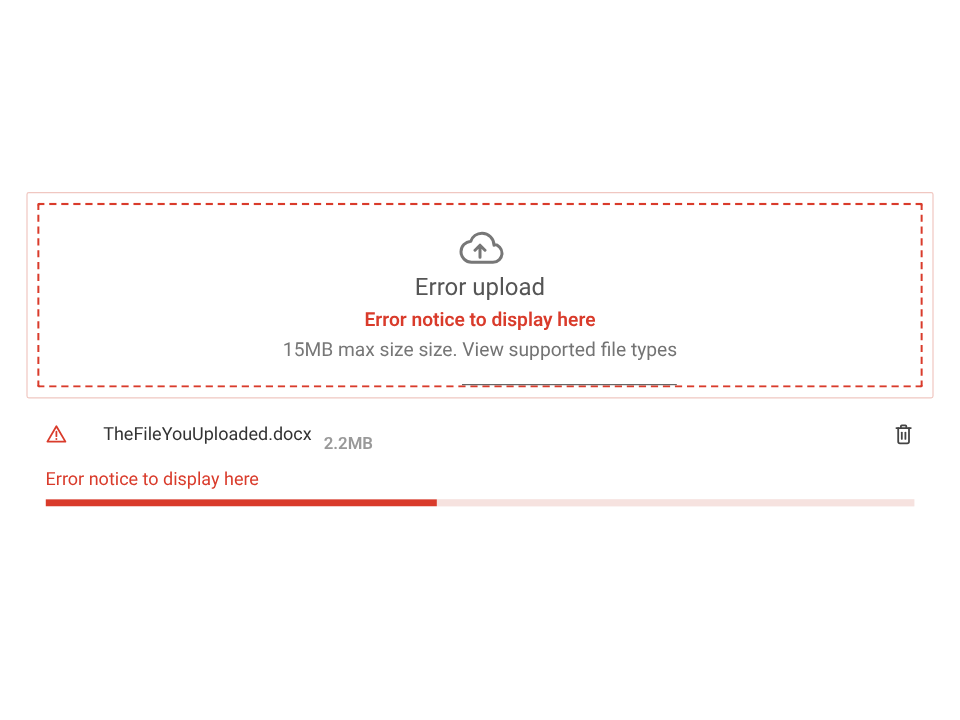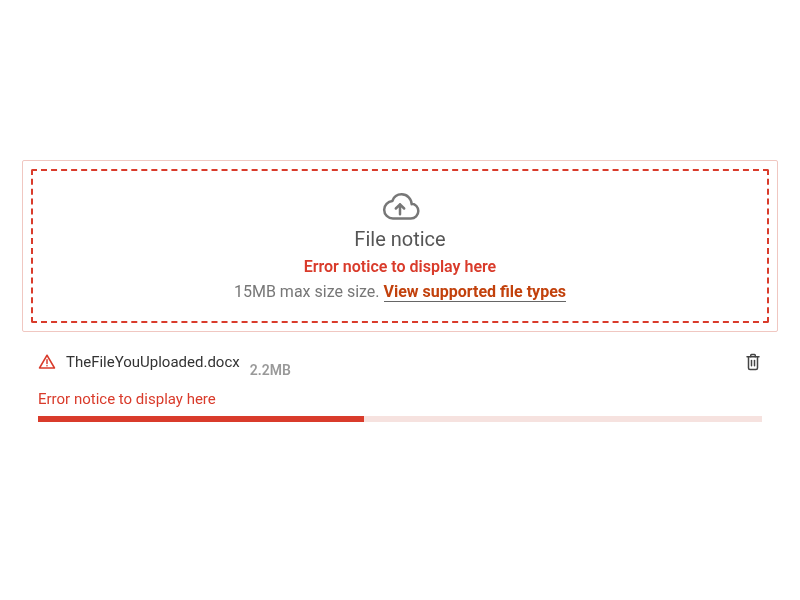--- a/index.html
+++ b/index.html
@@ -29,39 +29,39 @@
     font-size: 16px;
     color: #d93b2b;
     font-weight: 600;
     margin-bottom: 6px;
   }
   .hint {
     font-size: 16px;
     color: #777;
   }
   .hint .link {
-    color: #c2410c;
+    color: #737373;
     border-bottom: 1px solid #666;
-    padding-bottom: 0;
+    padding-bottom: 19px;
     cursor: pointer;
-    font-weight: bold;
   }
   .file-row {
     margin-top: 14px;
     padding: 0 16px;
   }
   .file-header {
     display: flex;
     align-items: center;
     gap: 10px;
   }
   .alert-icon svg { width: 18px; height: 18px; display: block; }
   .filename {
     font-size: 15px;
     color: #333;
+    margin-left: 20px;
   }
   .filesize {
     font-size: 14px;
     color: #999;
     font-weight: 600;
     margin-top: 16px;
   }
   .spacer { flex: 1; }
   .trash-icon { cursor: pointer; }
   .trash-icon svg { width: 18px; height: 20px; display: block; }
@@ -87,21 +87,21 @@
 
 <div class="wrap">
   <div class="upload-area">
     <div class="dropzone">
       <div class="cloud-icon">
         <svg viewBox="0 0 48 36" fill="none">
           <path d="M38 16c0-6.6-5.4-12-12-12-5.2 0-9.6 3.3-11.2 8C9.4 12.5 5 17 5 22.5 5 28.3 9.7 33 15.5 33H37c5 0 9-4 9-9 0-4.6-3.5-8.4-8-8.9z" stroke="#777" stroke-width="3" fill="none" stroke-linejoin="round"></path>
           <path d="M24 28V16m0 0l-5 5m5-5l5 5" stroke="#777" stroke-width="3" stroke-linecap="round" stroke-linejoin="round"></path>
         </svg>
       </div>
-      <div class="title">File notice</div>
+      <div class="title">Error upload</div>
       <div class="error-msg">Error notice to display here</div>
       <div class="hint">
         <span>15MB max size size. </span><span class="link">View supported file types</span>
       </div>
     </div>
   </div>
 
   <div class="file-row">
     <div class="file-header">
       <span class="alert-icon">

